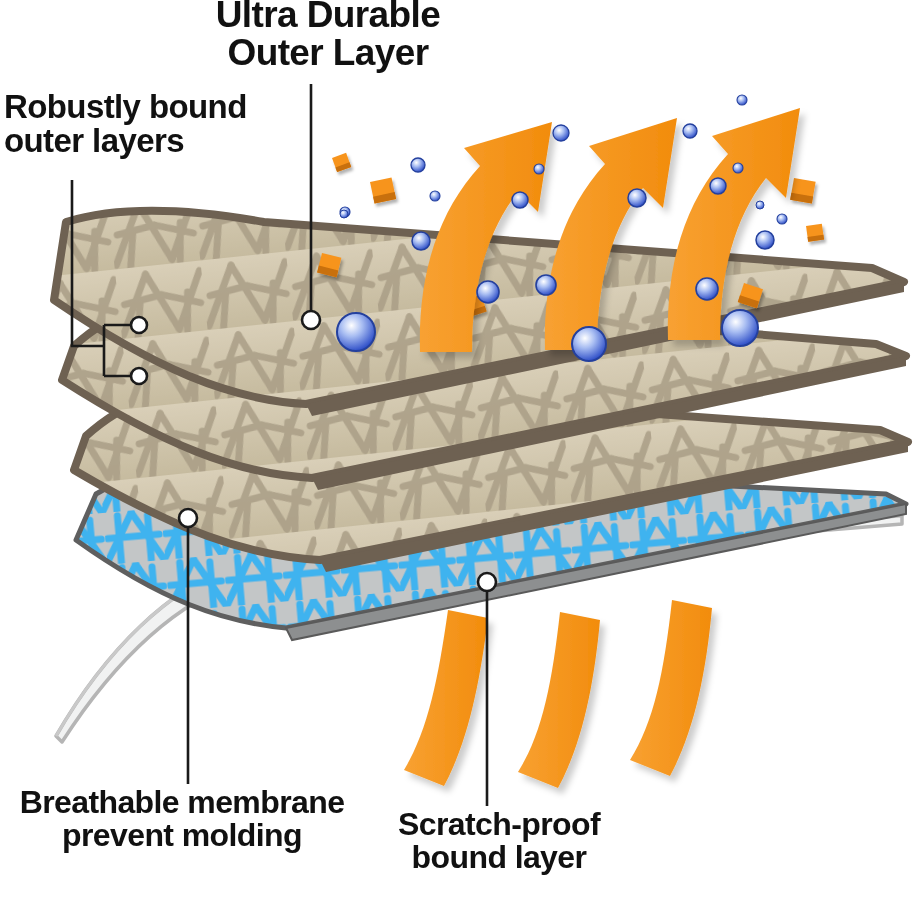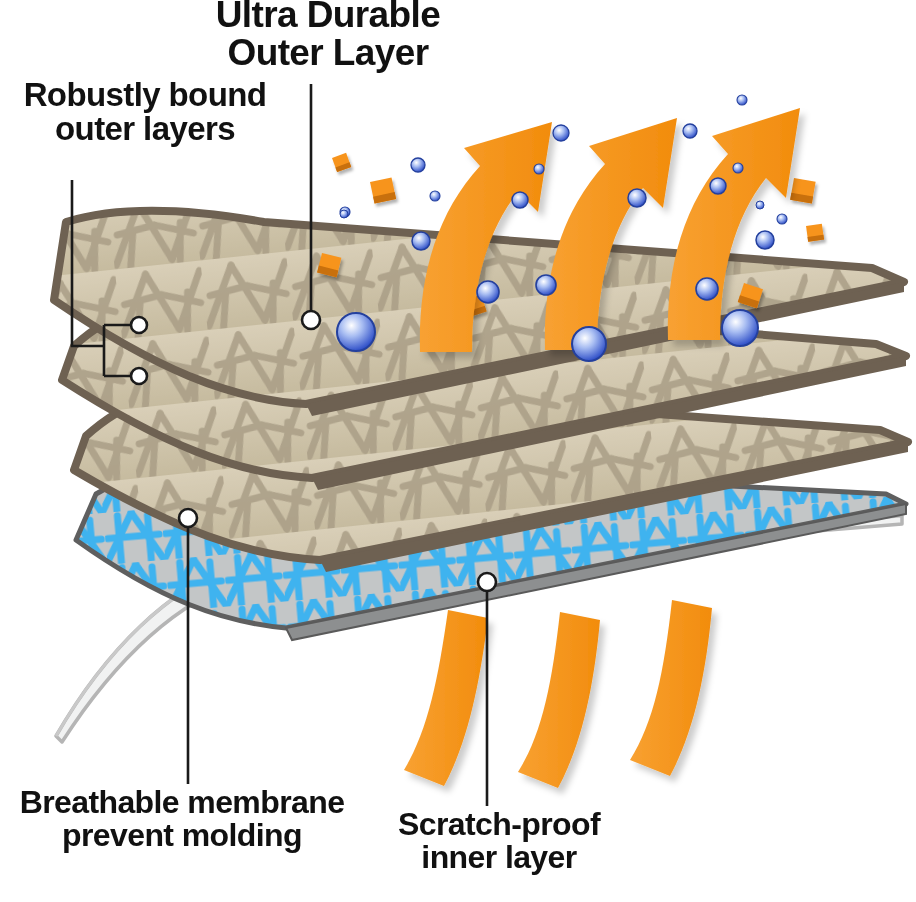--- a/index.html
+++ b/index.html
@@ -3,21 +3,21 @@
 <meta charset="utf-8">
 <style>
   html,body{margin:0;padding:0;background:#fff;}
   body{width:916px;height:902px;position:relative;overflow:hidden;
        font-family:"Liberation Sans","DejaVu Sans",sans-serif;}
   #stage{position:absolute;inset:0;width:812px;height:902px;}
   svg#art{position:absolute;left:0;top:0;width:916px;height:902px;display:block;}
   .lbl{position:absolute;color:#111;font-weight:bold;line-height:1.02;
        letter-spacing:-0.6px;white-space:pre-line;}
   #lbl-outer  {left:203px;top:-4px;  width:250px;text-align:center;font-size:37px;}
-  #lbl-bound  {left:4px;  top:78px;  width:282px;text-align:center;font-size:33px;}
+  #lbl-bound  {left:4px;  top:90px;  width:282px;text-align:left;font-size:33px;}
   #lbl-membr  {left:2px;  top:786px; width:360px;text-align:center;font-size:32px;}
   #lbl-scratch{left:368px;top:808px; width:262px;text-align:center;font-size:32px;}
 </style>
 </head>
 <body>
 
 <div id="stage">
 
   <svg id="art" viewBox="0 0 916 902">
     <defs>
@@ -186,15 +186,15 @@
     </g>
   </svg>
 
   <div class="lbl" id="lbl-outer">Ultra Durable
 Outer Layer</div>
   <div class="lbl" id="lbl-bound">Robustly bound
 outer layers</div>
   <div class="lbl" id="lbl-membr">Breathable membrane
 prevent molding</div>
   <div class="lbl" id="lbl-scratch">Scratch-proof
-inner layer</div>
+bound layer</div>
 
 </div>
 
 </body></html>

